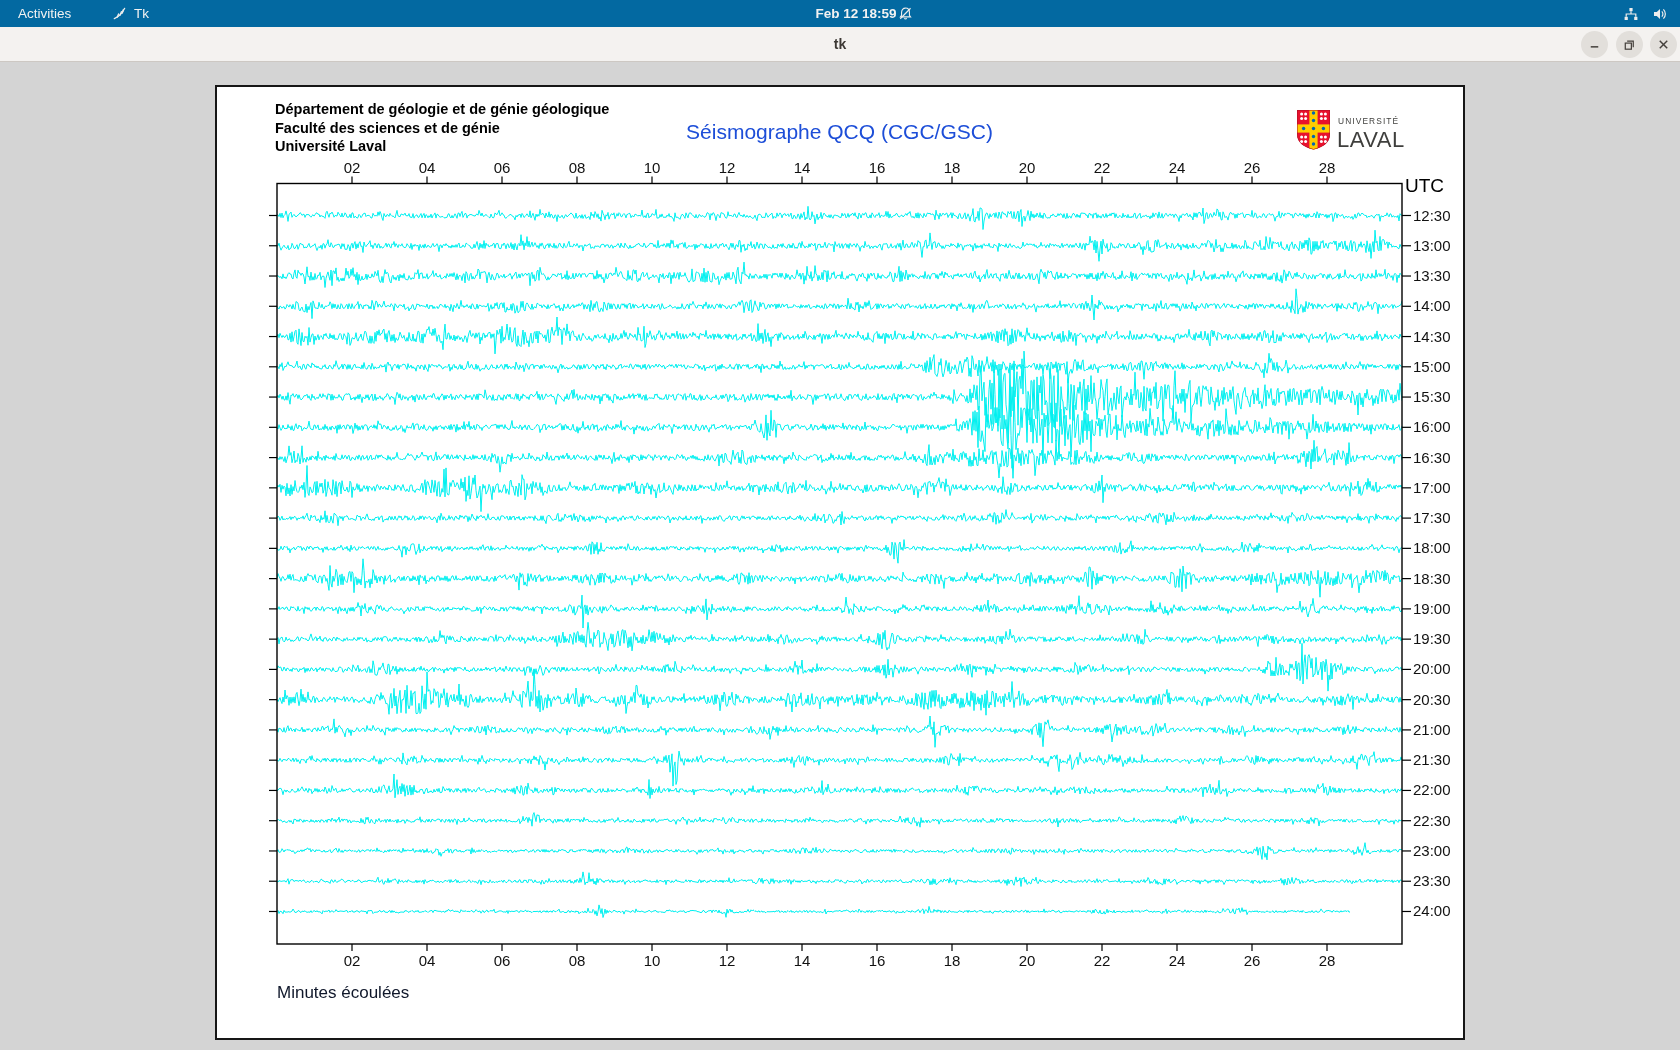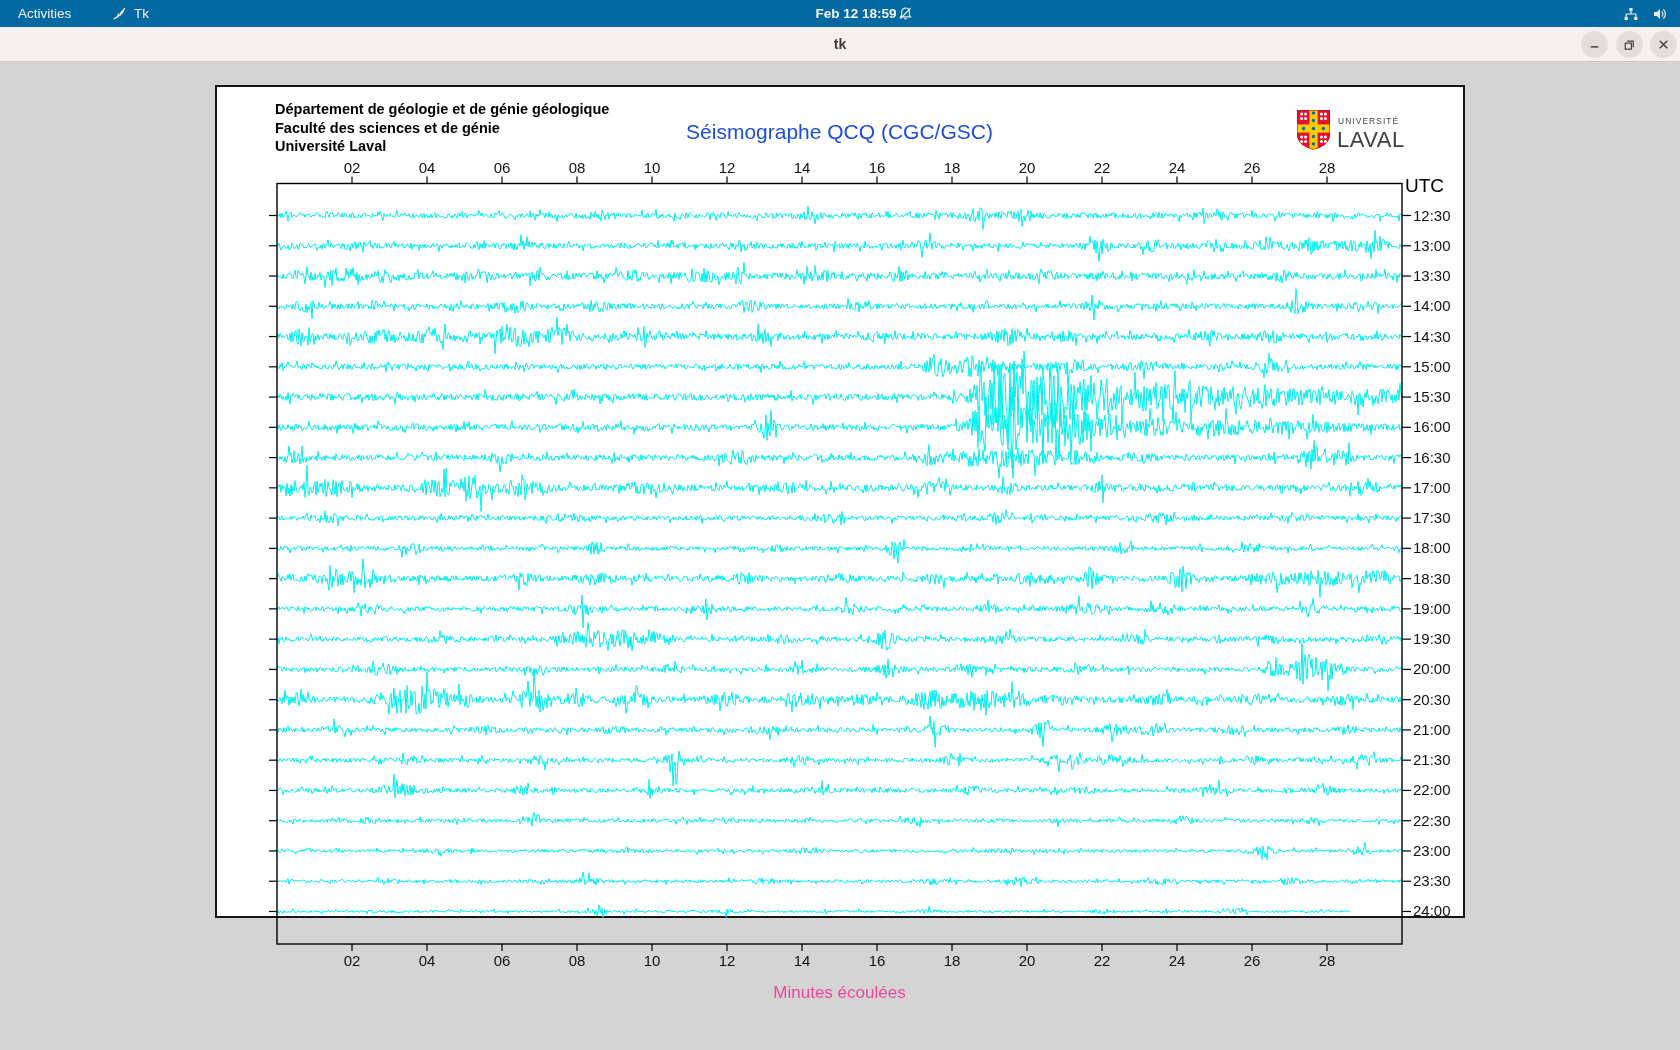--- a/index.html
+++ b/index.html
@@ -22,30 +22,30 @@
             border-bottom:1px solid #cdc8c3;box-sizing:border-box;}
   .wtitle{position:absolute;left:0;width:100%;text-align:center;line-height:34px;
           font-weight:bold;font-size:14px;color:#3d3935;}
   .wbtn{position:absolute;top:4px;width:27px;height:27px;border-radius:50%;background:#e2dfdb;
         display:flex;align-items:center;justify-content:center;}
   .wbtn svg{display:block;}
   .wbtn-min{left:1581px;} .wbtn-max{left:1616px;} .wbtn-close{left:1650px;}
 
   
   .workspace{position:absolute;left:0;top:63px;width:100%;height:987px;background:#d4d4d4;}
-  .tkcanvas{position:absolute;left:215px;top:22px;width:1250px;height:833px;background:#ffffff;
+  .tkcanvas{position:absolute;left:215px;top:22px;width:1250px;height:955px;background:#ffffff;
             border:2px solid #161616;box-sizing:border-box;}
 
   .hdr{position:absolute;left:58px;top:13px;font-size:14.5px;font-weight:bold;color:#000;
        line-height:18.5px;white-space:nowrap;}
   .plot-title{position:absolute;left:60px;top:33px;width:1125px;text-align:center;
               font-size:21px;color:#1d4ed8;}
   .utc{position:absolute;left:1188px;top:88px;font-size:19px;color:#000000;}
-  .xlabel{position:absolute;left:60px;top:896px;width:1125px;text-align:center;
-          font-size:17px;color:#ec4899;}
+  .xlabel{position:absolute;left:60px;top:896px;width:1125px;
+          font-size:17px;color:#0f172a;}
 
   .logo{position:absolute;left:1079px;top:21px;width:112px;height:46px;text-align:center;}
 
   #plot{position:absolute;left:-2px;top:-2px;}
   #plot text{font-family:"Liberation Sans",sans-serif;font-size:15px;fill:#111;}
 </style>
 </head>
 <body>
 
 <div class="screen">

